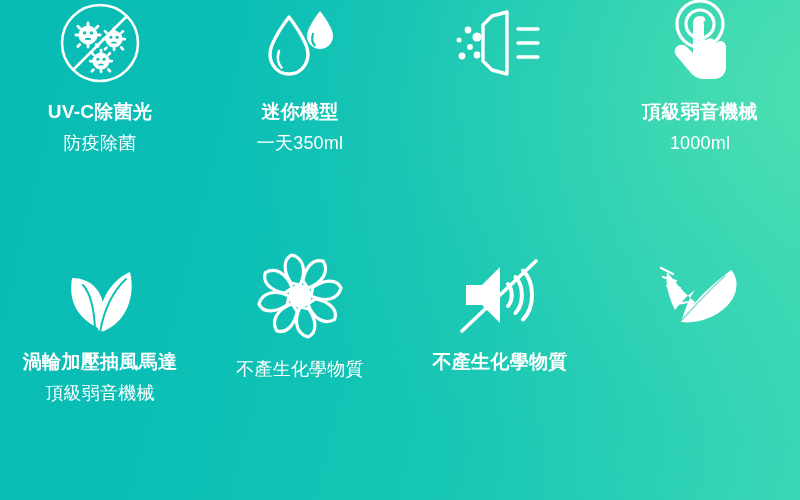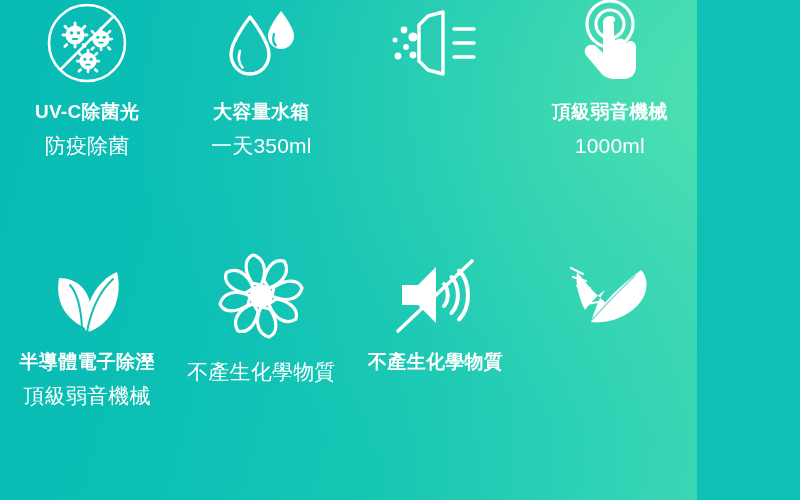--- a/index.html
+++ b/index.html
@@ -4,21 +4,21 @@
 <style>
   * { margin:0; padding:0; box-sizing:border-box; }
   html, body { width:800px; height:500px; }
   body {
     font-family:"Liberation Sans","DejaVu Sans",sans-serif;
     overflow:hidden;
     background:#0fc0b5;
   }
   #poster {
     position:relative;
-    width:697px; height:500px;
+    width:800px; height:500px;
     background:
       radial-gradient(ellipse 820px 620px at 108% 18%, rgba(82,226,176,0.95) 0%, rgba(70,219,178,0.55) 32%, rgba(60,212,180,0.16) 58%, rgba(60,212,180,0) 76%),
       linear-gradient(104deg, #07bab4 0%, #0dc0b5 34%, #17c7b4 62%, #2ad0b5 84%, #3bd7b6 100%);
   }
   .grid {
     position:absolute; inset:0;
     display:grid;
     grid-template-columns:repeat(4,1fr);
     grid-template-rows:repeat(2,1fr);
   }
@@ -41,21 +41,21 @@
   .title {
     color:#ffffff;
     font-size:19px;
     font-weight:bold;
     letter-spacing:0.3px;
     line-height:1.25;
     white-space:nowrap;
   }
   .subtitle {
     color:#ffffff;
-    font-size:21px;
+    font-size:18px;
     font-weight:normal;
     letter-spacing:0.2px;
     line-height:1.3;
     margin-top:8px;
     white-space:nowrap;
   }
 </style>
 </head>
 <body>
 
@@ -129,21 +129,21 @@
     <div class="row1 cell">
       <div class="icon-wrap">
         <svg width="88" height="88" viewBox="0 0 88 88" fill="none">
           <path d="M33 18 C33 18 14 42 14 55 C14 66.5 22.5 75 33 75 C43.5 75 52 66.5 52 55 C52 42 33 18 33 18 Z" stroke="#ffffff" stroke-width="3.4" stroke-linejoin="round"></path>
           <path d="M23 52 C21 58 21.5 64 25.5 68.5" stroke="#ffffff" stroke-width="2.6" stroke-linecap="round"></path>
           <path d="M64 12 C64 12 51 28 51 37 C51 44.2 56.8 50 64 50 C71.2 50 77 44.2 77 37 C77 28 64 12 64 12 Z" fill="#ffffff"></path>
           <path d="M57 35 C55.6 39.2 56 43.4 58.8 46.5" stroke="#0fc0b5" stroke-width="2.2" stroke-linecap="round" fill="none"></path>
         </svg>
       </div>
       <div class="labels">
-        <div class="title">大容量水箱</div>
+        <div class="title">迷你機型</div>
         <div class="subtitle">一天350ml</div>
       </div>
     </div>
 
     <div class="row1 cell">
       <div class="icon-wrap">
         <svg width="100" height="88" viewBox="0 0 100 88" fill="none">
           <path d="M42 17 L57 13 L57 75 L42 71 L33 62 L33 26 Z" stroke="#ffffff" stroke-width="3.4" stroke-linejoin="round" stroke-linecap="round"></path>
           <g fill="#ffffff">
             <circle cx="18" cy="31" r="3.4"></circle>
@@ -185,21 +185,21 @@
     <div class="row2 cell">
       <div class="icon-wrap">
         <svg width="92" height="88" viewBox="0 0 92 88" fill="none">
           <path d="M44 76 C24 66 14 50 18 26 C36 26 49 38 50 58 C50.5 66 48 72 44 76 Z" fill="#ffffff"></path>
           <path d="M44 78 C44 52 54 30 76 20 C82 44 72 70 50 79 C47.5 79.6 45.5 79.2 44 78 Z" fill="#ffffff"></path>
           <path d="M41 76 C40 56 37 42 29 33" stroke="#0fc0b5" stroke-width="2" stroke-linecap="round" fill="none"></path>
           <path d="M46 80 C50 58 58 40 72 27" stroke="#0fc0b5" stroke-width="2" stroke-linecap="round" fill="none"></path>
         </svg>
       </div>
       <div class="labels">
-        <div class="title">半導體電子除溼</div>
+        <div class="title">渦輪加壓抽風馬達</div>
         <div class="subtitle">頂級弱音機械</div>
       </div>
     </div>
 
     <div class="row2 cell">
       <div class="icon-wrap">
         <svg width="96" height="92" viewBox="0 0 96 92" fill="none">
           <g stroke="#ffffff" stroke-width="3.2" fill="none" stroke-linejoin="round">
             <g transform="translate(48,46)">
               <g>

